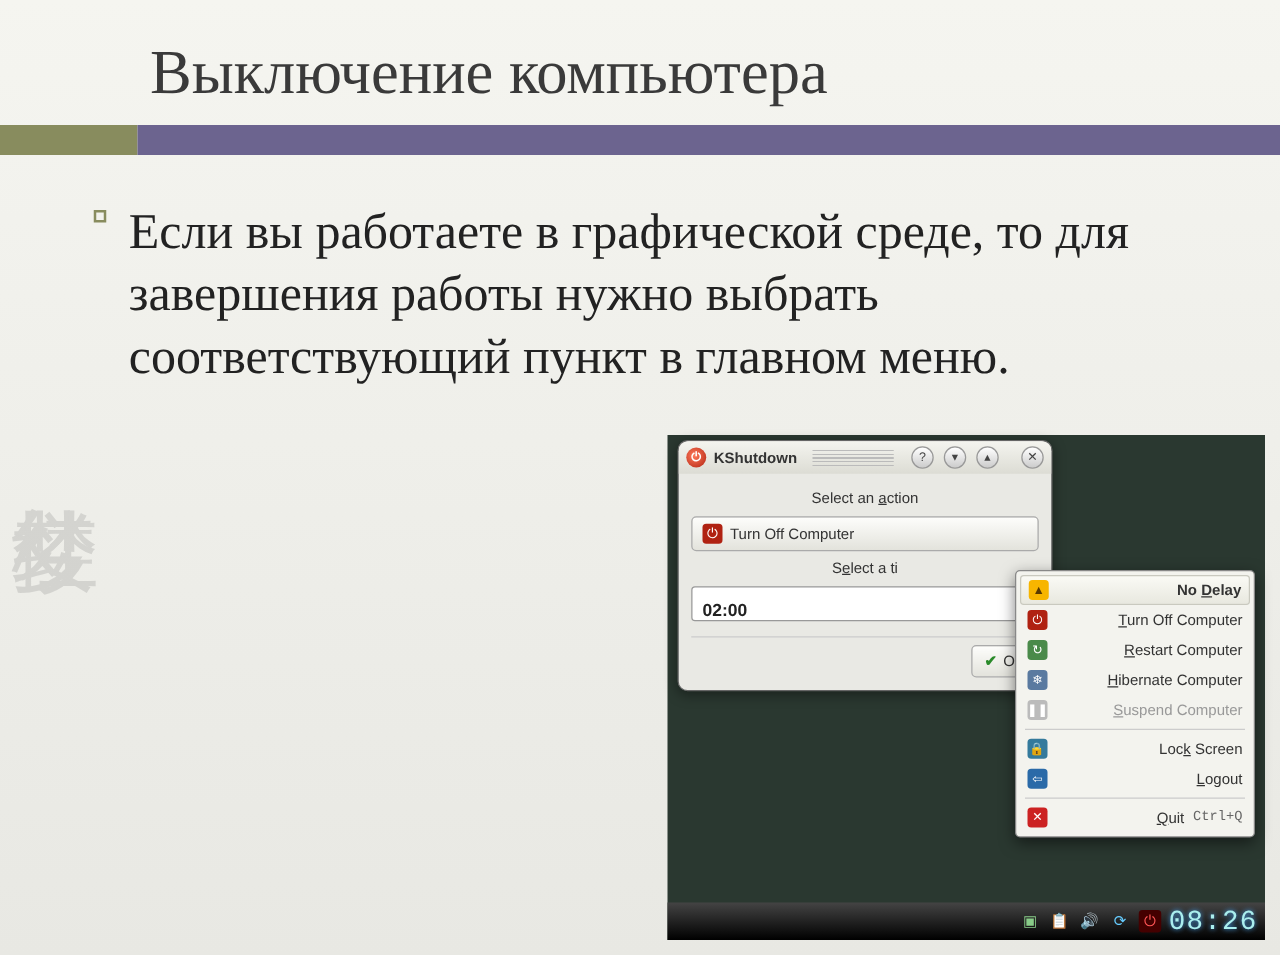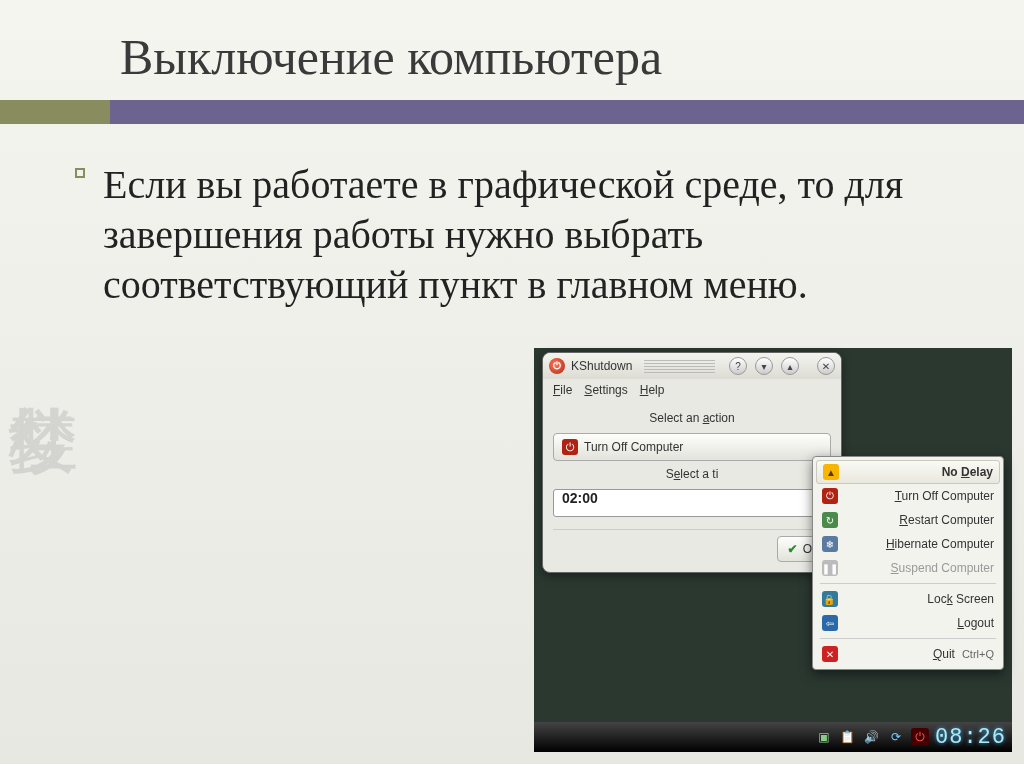--- a/index.html
+++ b/index.html
@@ -85,21 +85,21 @@
     border-radius: 8px 8px 0 0;
     padding: 0 6px;
     gap: 6px;
   }
   .tb-icon {
     width: 16px; height: 16px; border-radius: 8px;
     background: radial-gradient(circle at 40% 40%, #ff7a5a, #b02212);
     display:flex;align-items:center;justify-content:center;
     color:#fff;font-size:10px;font-weight:bold;
   }
-  .tb-title { font-weight: normal; color:#333; }
+  .tb-title { font-weight: bold; color:#333; }
   .tb-stripes {
     flex:1; height:14px; margin:0 6px;
     background: repeating-linear-gradient(0deg,#bbb,#bbb 1px,transparent 1px,transparent 3px);
   }
   .tb-btn {
     width:18px;height:18px;border-radius:9px;
     background:linear-gradient(180deg,#fff,#ccc);
     border:1px solid #999;
     display:flex;align-items:center;justify-content:center;
     font-size:10px;color:#444;margin-left:2px;
@@ -130,21 +130,21 @@
     display:flex;align-items:center;gap:6px;padding:0 8px;
     font-size:12px;color:#333;
   }
   .pwr-icon{width:16px;height:16px;border-radius:3px;background:#b02212;display:flex;align-items:center;justify-content:center;color:#fff;font-size:11px;}
   .clk-icon{width:16px;height:16px;border-radius:8px;border:2px solid #777;position:relative;}
   .clk-icon::after{content:'';position:absolute;left:5px;top:2px;width:2px;height:6px;background:#777;}
   
   .time-input{
     width:100%;height:28px;
     border:1px solid #999;border-radius:3px;background:#fff;
-    display:flex;align-items:flex-start;padding:0 8px;
+    display:flex;align-items:flex-end;padding:0 8px;
     font-weight:bold;font-size:14px;color:#222;margin-top:8px;
   }
   
   .sep{height:1px;background:#ccc;margin:12px 0 6px;}
   
   .ok-row{display:flex;justify-content:flex-end;}
   .ok-btn{
     height:26px;padding:0 10px;
     background:linear-gradient(180deg,#fdfdfb,#e3e3dc);
     border:1px solid #aaa;border-radius:4px;
@@ -175,21 +175,21 @@
   .i-warn{background:#f7b500;color:#5a3a00;}
   .i-pwr{background:#b02212;}
   .i-rst{background:#4a8a4a;}
   .i-hib{background:#5a7aa0;}
   .i-sus{background:#bbb;}
   .i-lock{background:#347a9c;}
   .i-logout{background:#2a6aa8;}
   .i-quit{background:#c22;}
   .ctx-label{flex:1;text-align:right;}
   .ctx-label u{text-decoration:underline;}
-  .ctx-accel{font-size:11px;color:#666;}
+  .ctx-accel{font-size:11px;color:#666;font-family:Liberation Mono, monospace;}
   
   
   .taskbar{
     position:absolute;left:0;right:0;bottom:0;height:30px;
     background:linear-gradient(180deg,#444,#000);
     display:flex;align-items:center;justify-content:flex-end;
     padding:0 6px;gap:6px;
   }
   .tray-icn{width:18px;height:18px;display:flex;align-items:center;justify-content:center;font-size:12px;}
   .clock{
@@ -224,25 +224,20 @@
       <div class="titlebar">
         <div class="tb-icon">⏻</div>
         <div class="tb-title">KShutdown</div>
         <div class="tb-stripes"></div>
         <div class="tb-btn">?</div>
         <div class="tb-btn">▾</div>
         <div class="tb-btn">▴</div>
         <div class="tb-btn" style="margin-left:12px;">✕</div>
       </div>
 
-      <div class="menubar">
-        <span><u>F</u>ile</span>
-        <span><u>S</u>ettings</span>
-        <span><u>H</u>elp</span>
-      </div>
 
       <div class="panel">
         <div class="panel-title">Select an <u>a</u>ction</div>
         <div class="btn-row">
           <div class="wide-btn">
             <div class="pwr-icon">⏻</div>
             <span>Turn Off Computer</span>
           </div>
         </div>
 

